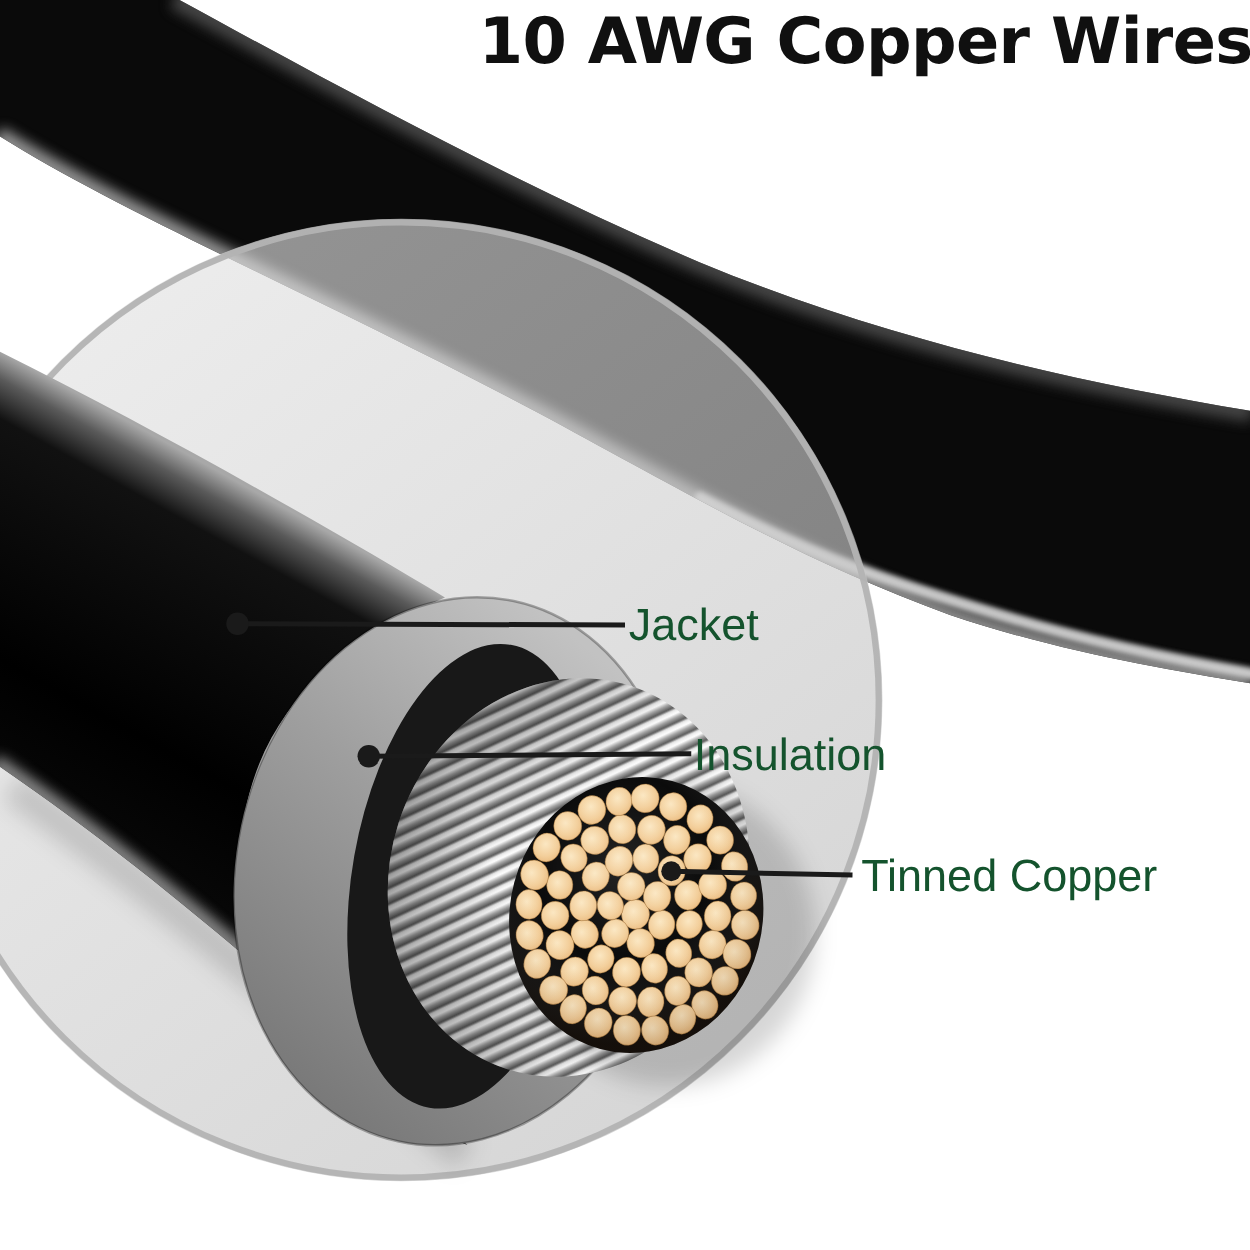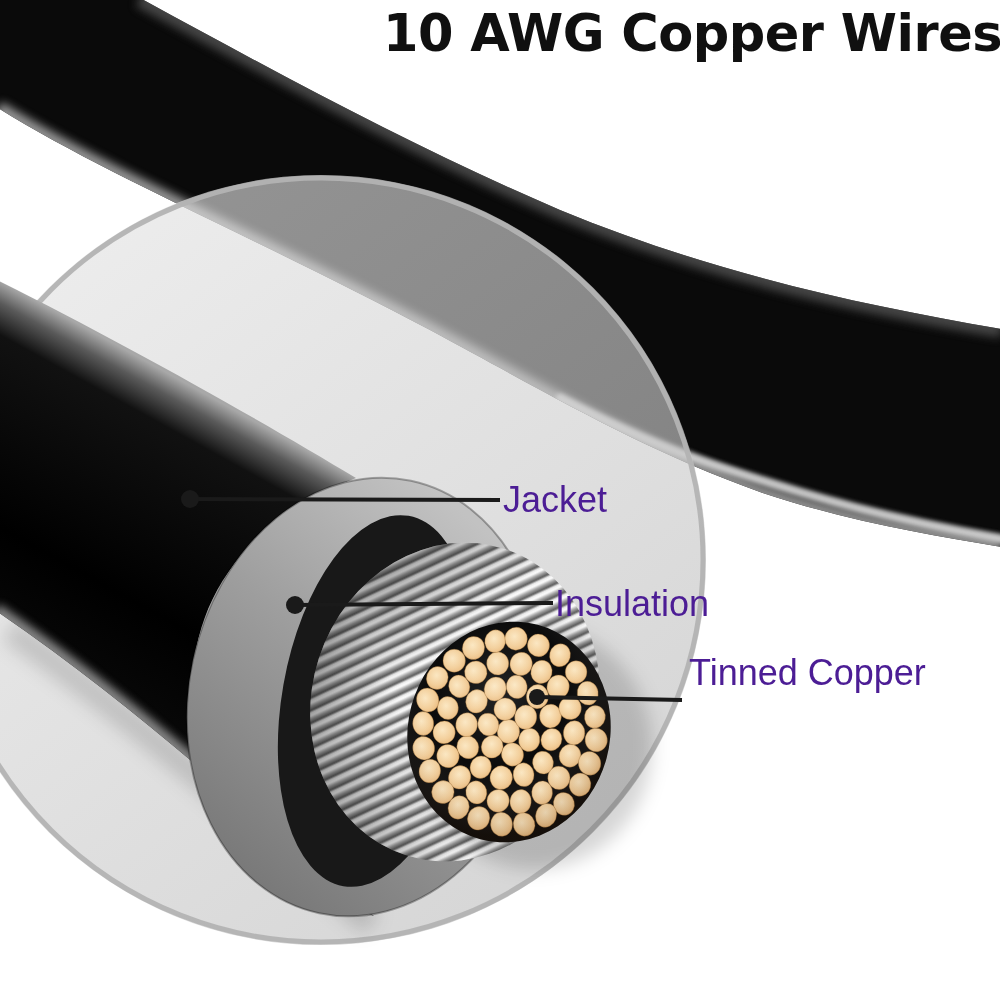--- a/index.html
+++ b/index.html
@@ -1,18 +1,18 @@
 <!DOCTYPE html>
 <html><head>
 <meta charset="utf-8">
 <style>
   html,body{margin:0;padding:0;width:1000px;height:1000px;background:#fff;overflow:hidden;}
   #stage{position:relative;width:1000px;height:1000px;font-family:"Liberation Sans",sans-serif;text-align:right;}
   svg{position:absolute;left:0;top:0;}
-  .lbl{position:absolute;color:#4c1d95;font-size:36px;line-height:1.1;white-space:nowrap;}
+  .lbl{position:absolute;color:#14532d;font-size:36px;line-height:1.1;white-space:nowrap;}
   #title{position:absolute;left:383px;top:4px;font-size:51px;font-weight:600;color:#101010;font-family:"DejaVu Sans",sans-serif;letter-spacing:-0.5px;white-space:nowrap;}
 </style>
 </head>
 <body>
 
 <div id="stage">
 <svg width="1000" height="1000" viewBox="0 0 1000 1000">
   <defs>
     <linearGradient id="circleGrad" gradientUnits="userSpaceOnUse" x1="80" y1="220" x2="620" y2="900">
       <stop offset="0" stop-color="#e2e2e2"></stop>
@@ -183,14 +183,14 @@
   <g fill="#1a1a1a">
     <circle cx="190" cy="499" r="9"></circle>
     <circle cx="295" cy="605" r="9"></circle>
     <circle cx="537" cy="697" r="8"></circle>
   </g>
 </svg>
 
 <div id="title">10 AWG Copper Wires</div>
 <div class="lbl" style="left:503px;top:480px;">Jacket</div>
 <div class="lbl" style="left:555px;top:584px;">Insulation</div>
-<div class="lbl" style="left:689px;top:653px;">Tinned Copper</div>
+<div class="lbl" style="left:689px;top:681px;">Tinned Copper</div>
 </div>
 
 </body></html>

